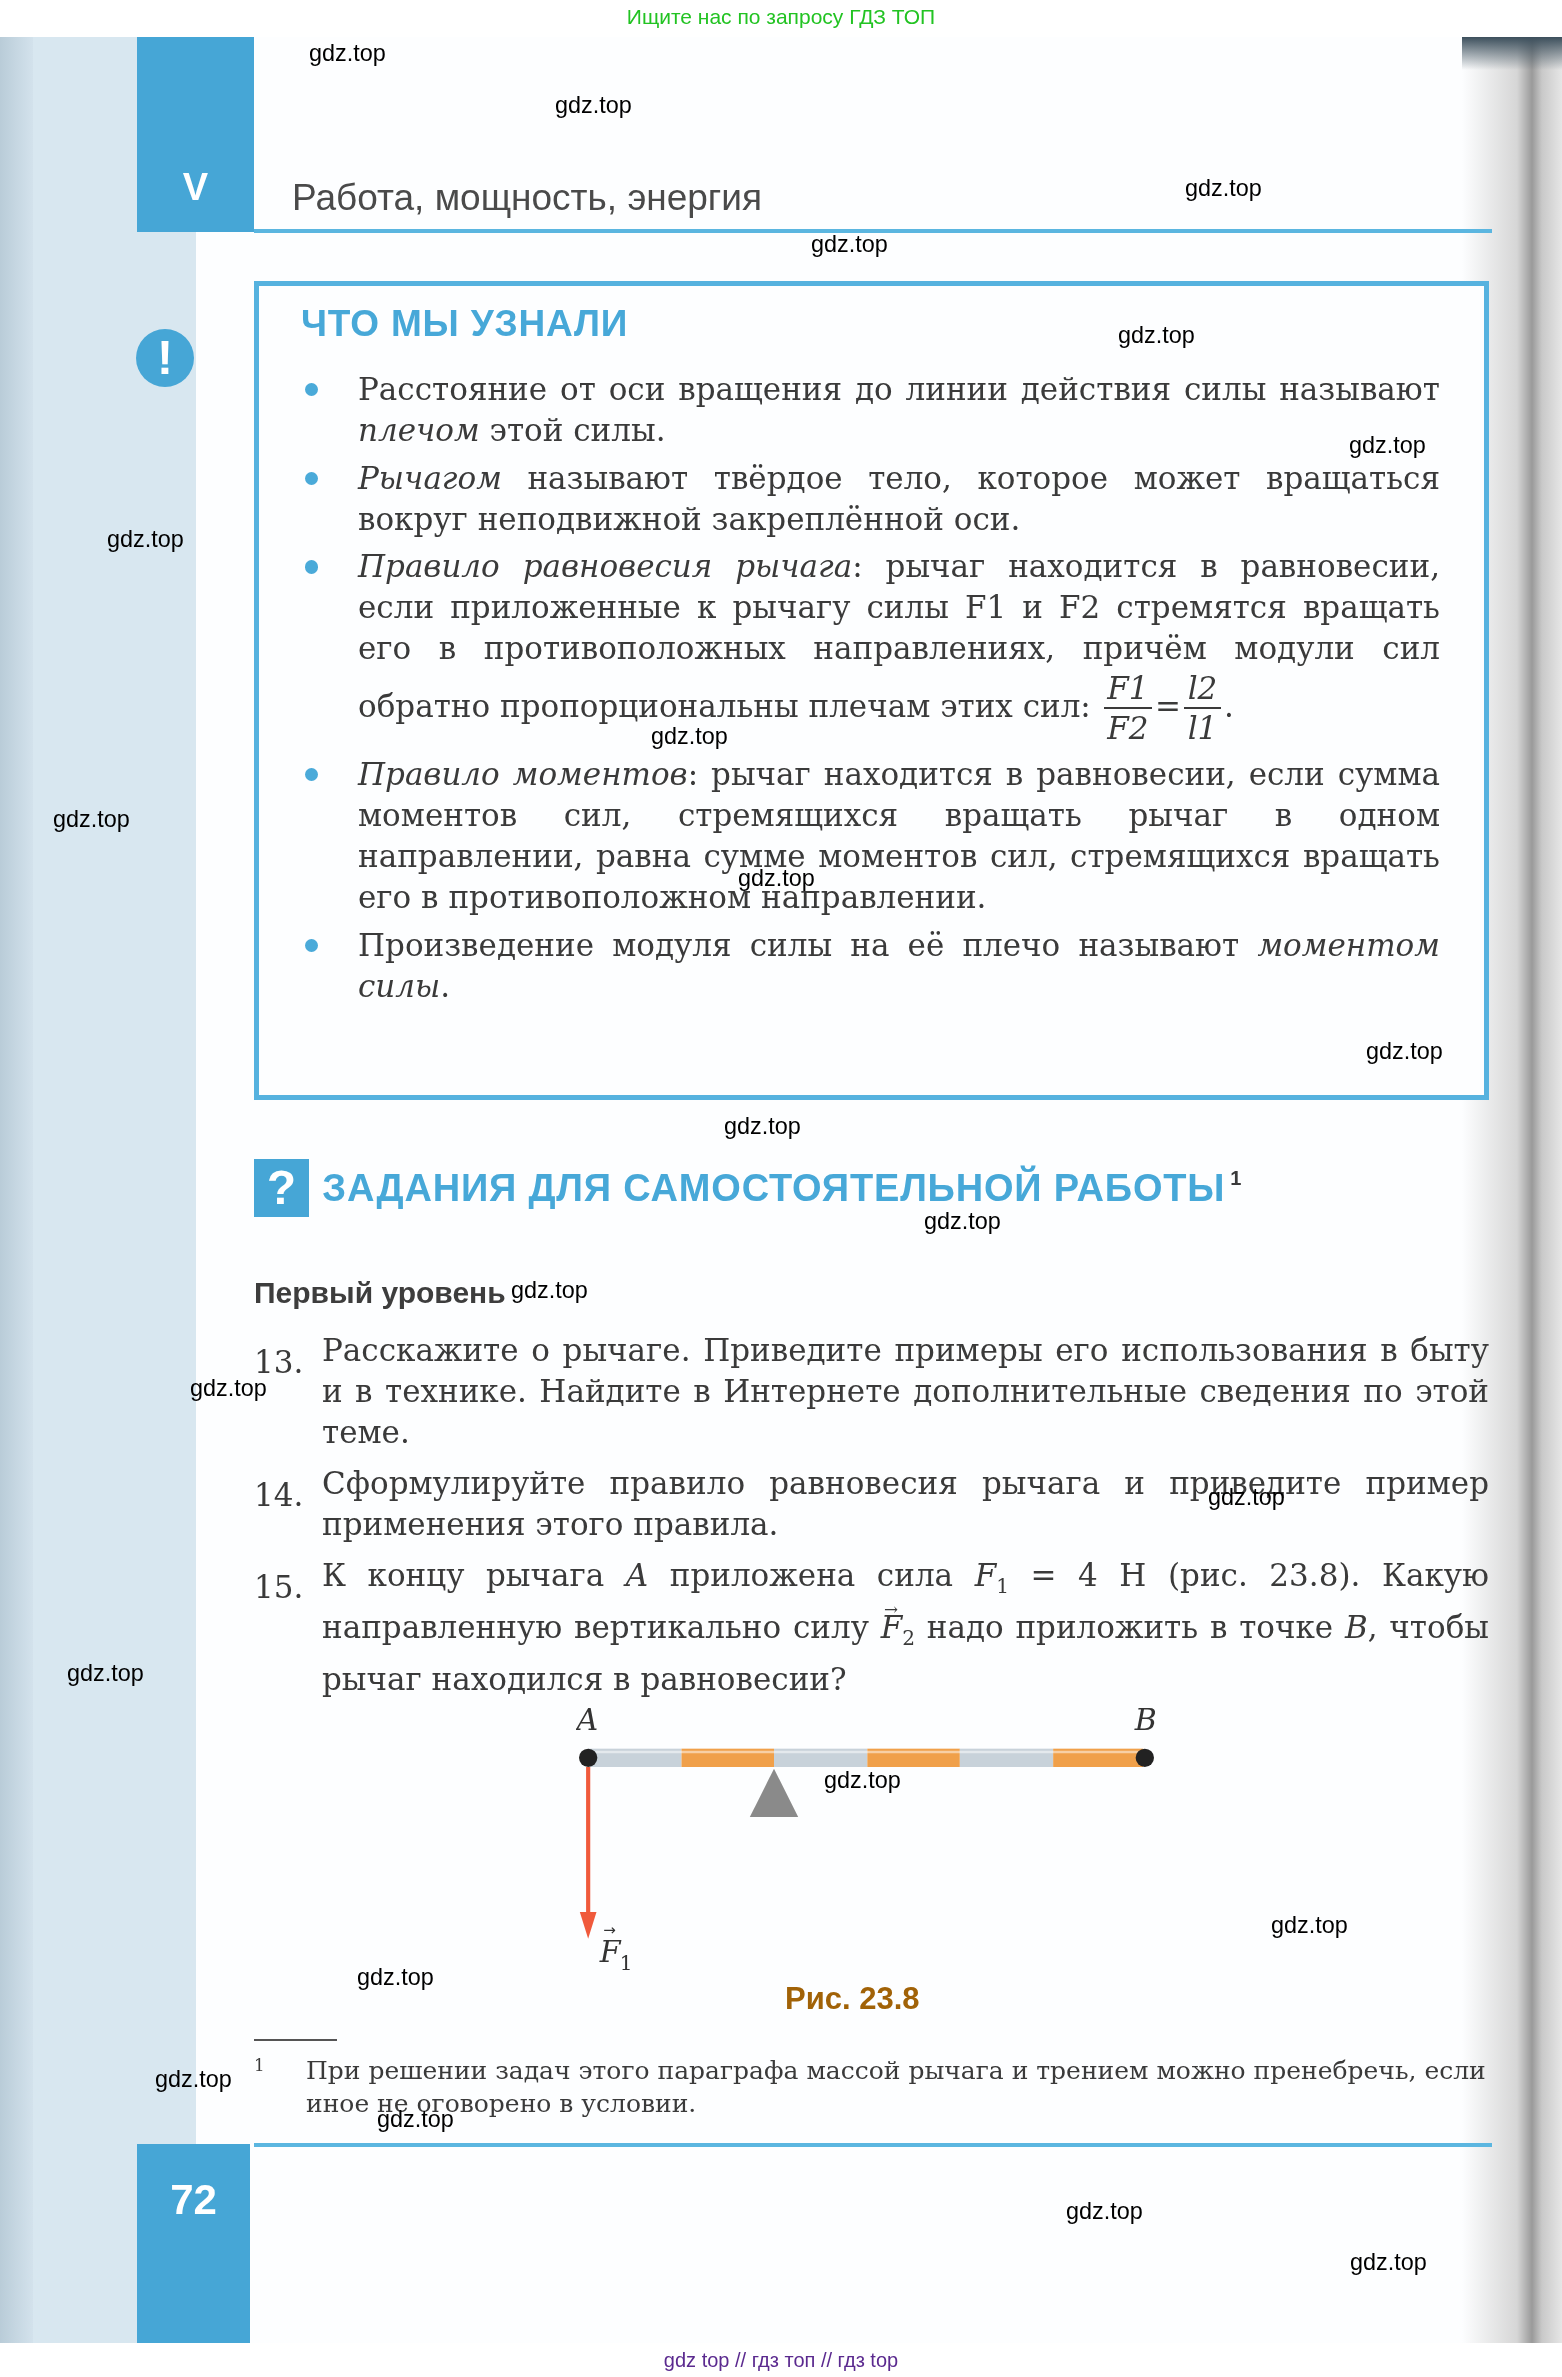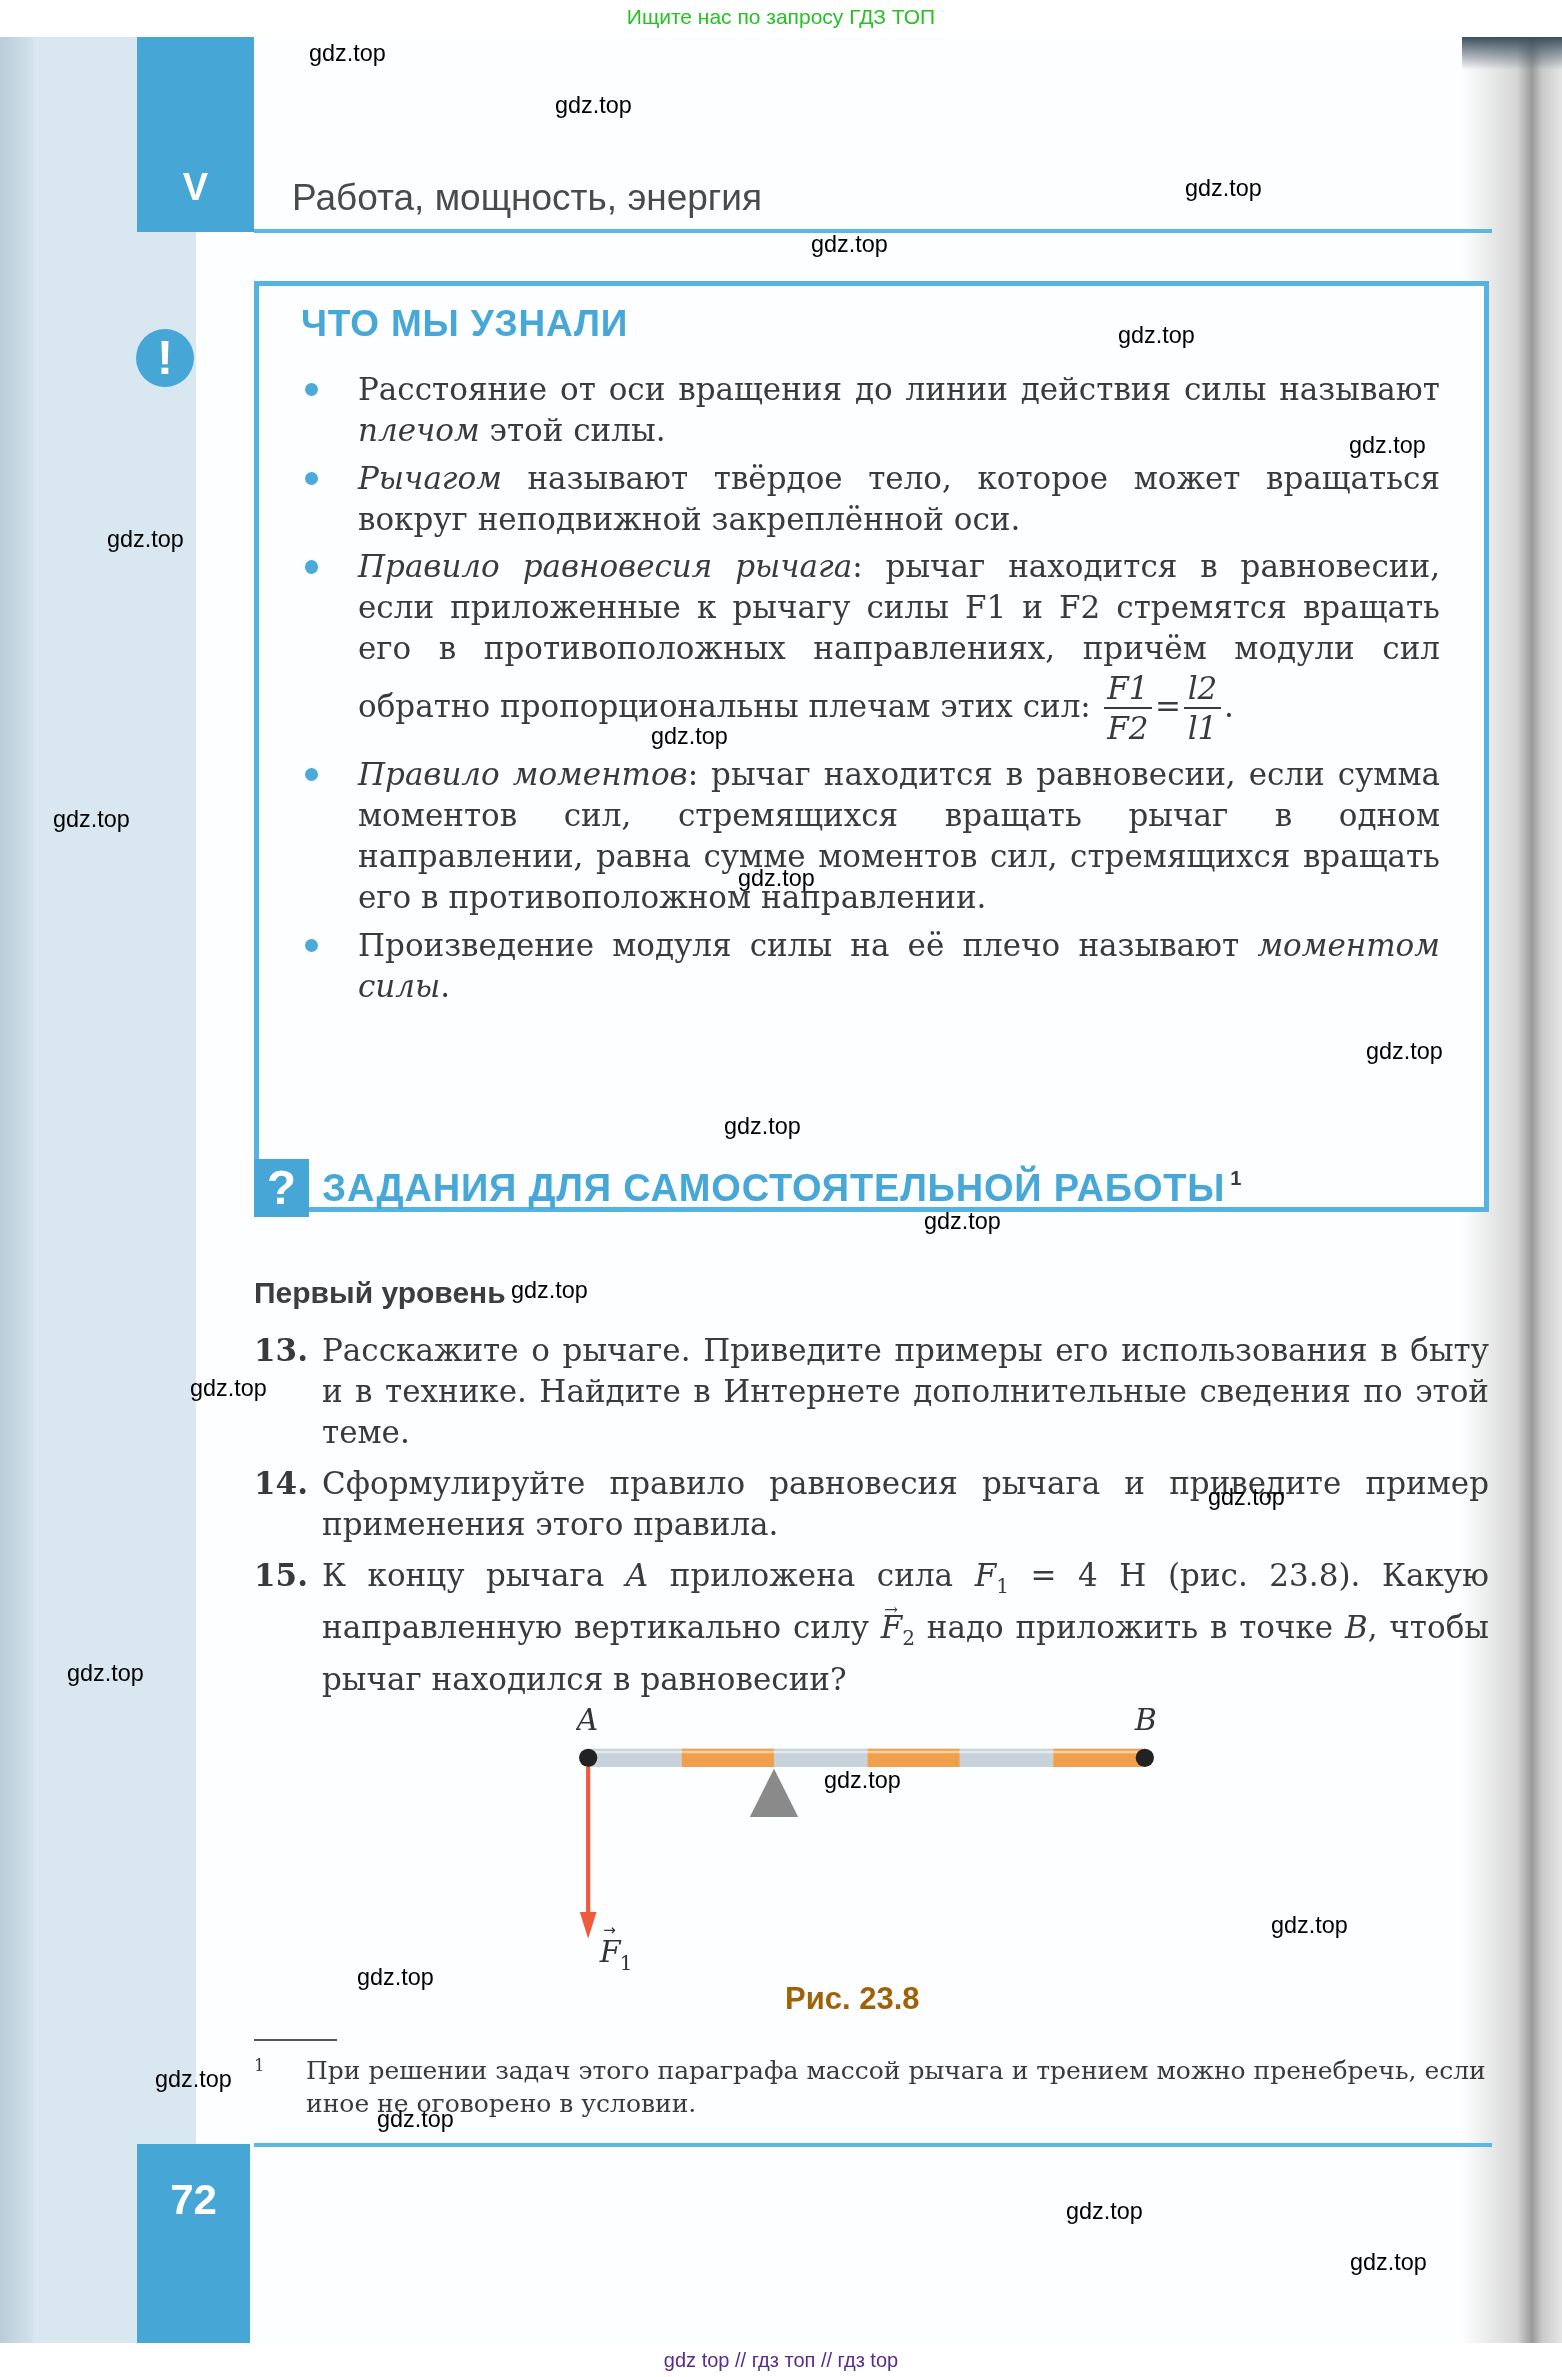--- a/index.html
+++ b/index.html
@@ -21,21 +21,21 @@
     background: linear-gradient(180deg, #3c4f5c, rgba(255,255,255,0)); }
 
   .chapter-tab { position: absolute; left: 137px; top: 0; width: 117px; height: 195px; background: #46a6d6;
     color: #fff; font-family: "Liberation Sans", sans-serif; font-weight: bold; font-size: 38px; text-align: center; padding-top: 129px; }
   .chapter-title { position: absolute; left: 292px; top: 140px; font-family: "Liberation Sans", sans-serif; font-size: 37px; color: #4a4a4a; text-align: right; }
   .header-rule { position: absolute; left: 254px; top: 192px; width: 1238px; height: 4.2px; background: #5bb6e0; }
 
   .alert-icon { position: absolute; left: 136px; top: 292px; width: 58px; height: 58px; border-radius: 50%; background: #46a6d6;
     color: #fff; font-family: "Liberation Sans", sans-serif; font-weight: bold; font-size: 48px; text-align: center; line-height: 58px; }
 
-  .info-box { position: absolute; left: 254px; top: 244px; width: 1235px; height: 931px; border: 5.8px solid #56b2df; background: #fdfeff; }
+  .info-box { position: absolute; left: 254px; top: 244px; width: 1235px; height: 819px; border: 5.8px solid #56b2df; background: #fdfeff; }
   .info-title { position: absolute; left: 42px; top: 16.7px; font-family: "Liberation Sans", sans-serif; font-weight: bold; font-size: 37px; color: #47a8d8; letter-spacing: 0.8px; }
   .info-list { position: absolute; left: 46px; top: 83px; width: 1135px; list-style: none; }
   .info-list li { position: relative; padding-left: 53px; font-size: 31px; line-height: 41px; text-align: justify; margin-bottom: 6.7px; color: #3a3a3a; }
   .info-list li::before { content: ""; position: absolute; left: 0; top: 14px; width: 13.3px; height: 13.3px; border-radius: 50%; background: #4aaad9; }
   .info-list li i { font-style: italic; }
   .frac { display: inline-block; vertical-align: middle; text-align: center; margin: 0 3.3px; font-style: italic; }
   .frac span { display: block; line-height: 38px; padding: 0 3.3px; text-align: right; }
   .frac span.num { border-bottom: 2.5px solid #3a3a3a; }
   sub { font-size: 0.65em; font-style: normal; }
   .vec { position: relative; font-style: italic; }
@@ -43,21 +43,21 @@
 
   .tasks-heading { position: absolute; left: 254px; top: 1122px; display: flex; align-items: center; }
   .q-icon { width: 55px; height: 58px; background: #46a6d6; color: #fff; font-family: "Liberation Sans", sans-serif; font-weight: bold;
     font-size: 48px; text-align: center; line-height: 58px; margin-right: 13.3px; }
   .tasks-title { font-family: "Liberation Sans", sans-serif; font-weight: bold; font-size: 38px; color: #47a8d8; letter-spacing: 0.8px; }
   .tasks-title sup { font-size: 20px; color: #3a3a3a; vertical-align: top; margin-left: 5px; }
   .level-title { position: absolute; left: 254px; top: 1239px; font-family: "Liberation Sans", sans-serif; font-weight: bold; font-size: 30px; color: #3d3d3d; text-align: center; }
 
   .tasks { position: absolute; left: 254px; top: 1293px; width: 1235px; list-style: none; }
   .tasks li { position: relative; padding-left: 68px; font-size: 31px; line-height: 41px; text-align: justify; margin-bottom: 10px; color: #3a3a3a; }
-  .tasks li .num { position: absolute; left: 0; top: 0; font-weight: bold; }
+  .tasks li .num { position: absolute; left: 0; top: 12px; font-weight: normal; }
   .tasks li i { font-style: italic; }
 
   .figure { position: absolute; left: 576px; top: 1660px; width: 601px; height: 350px; }
   .fig-caption { position: absolute; left: 209px; top: 284px; font-family: "Liberation Sans", sans-serif; font-weight: bold; font-size: 31px; color: #a16207; }
 
   .footnote-rule { position: absolute; left: 254px; top: 2002px; width: 83px; height: 1.7px; background: #555; }
   .footnote { position: absolute; left: 254px; top: 2017px; width: 1235px; font-size: 25px; line-height: 33px; color: #3a3a3a; padding-left: 52px; }
   .footnote .mark { position: absolute; left: 0; top: -5px; font-size: 16.7px; }
 
   .footer-rule { position: absolute; left: 254px; top: 2106px; width: 1238px; height: 4.2px; background: #5bb6e0; }

